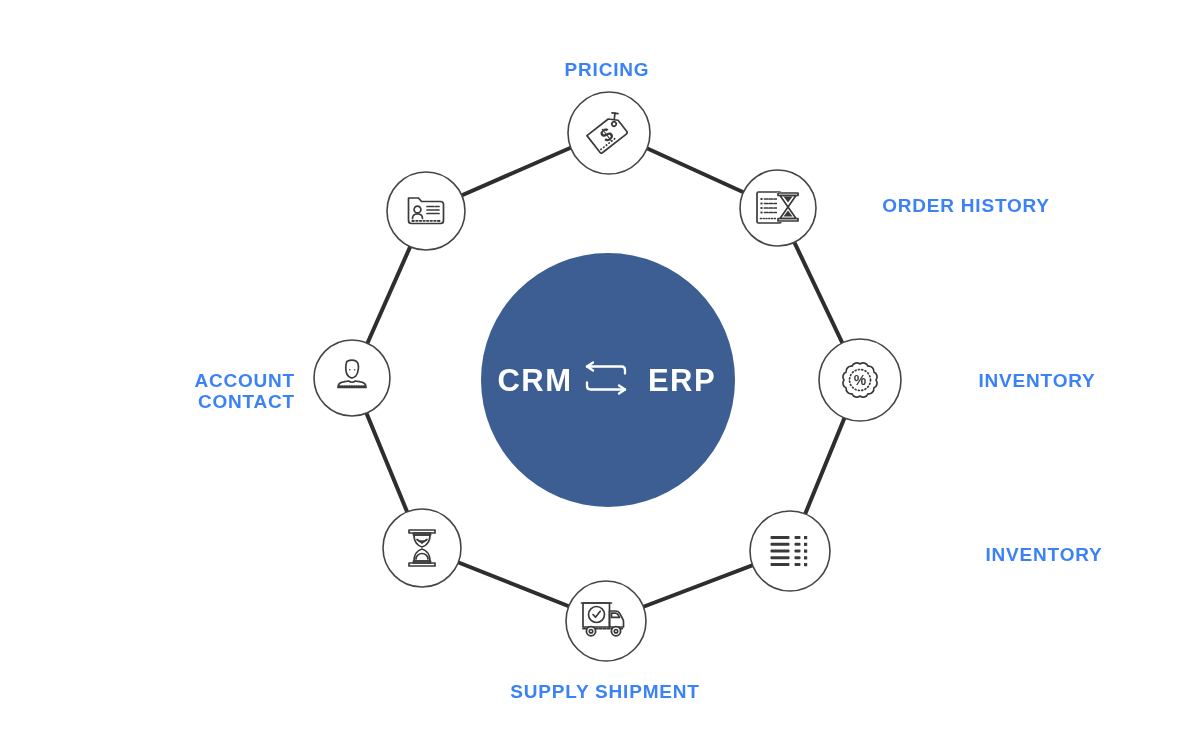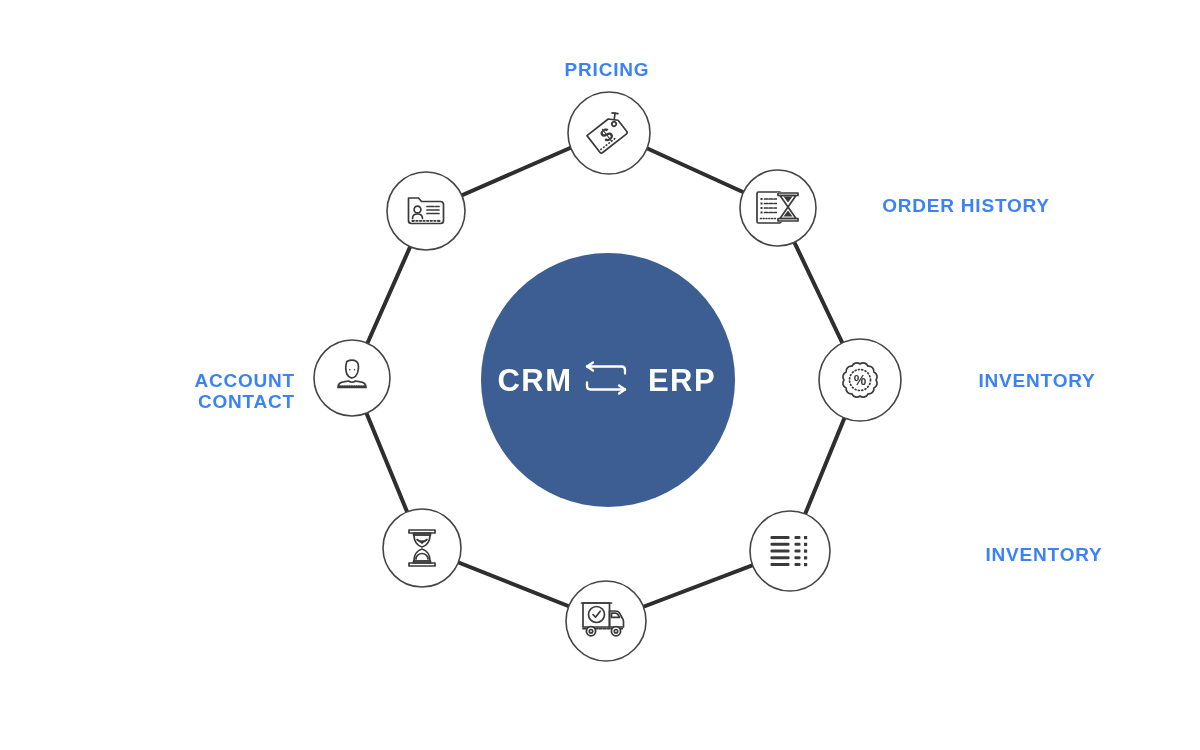--- a/index.html
+++ b/index.html
@@ -166,18 +166,19 @@
   </svg>
 
   <div class="node-label lbl-center" style="left:507px;top:59px;width:200px;">PRICING</div>
 
   <div class="node-label lbl-left" style="left:851px;top:195px;width:230px;">ORDER HISTORY</div>
 
   <div class="node-label lbl-left" style="left:937px;top:370px;width:200px;">INVENTORY</div>
 
   <div class="node-label lbl-left" style="left:908px;top:544px;width:200px;margin-left:36px;">INVENTORY</div>
 
+  <div class="node-label lbl-center" style="left:455px;top:681px;width:300px;">SUPPLY SHIPMENT</div>
 
 
   <div class="node-label lbl-right" style="left:95px;top:370px;width:200px;">ACCOUNT CONTACT</div>
 
 
 </div>
 
 </body></html>

